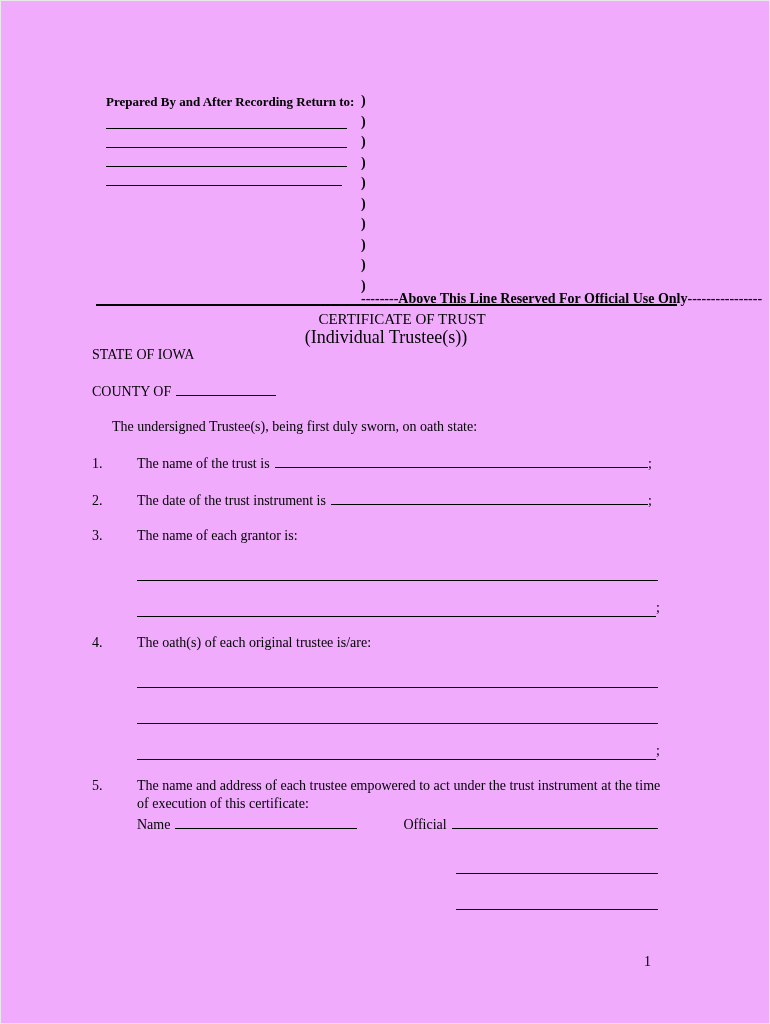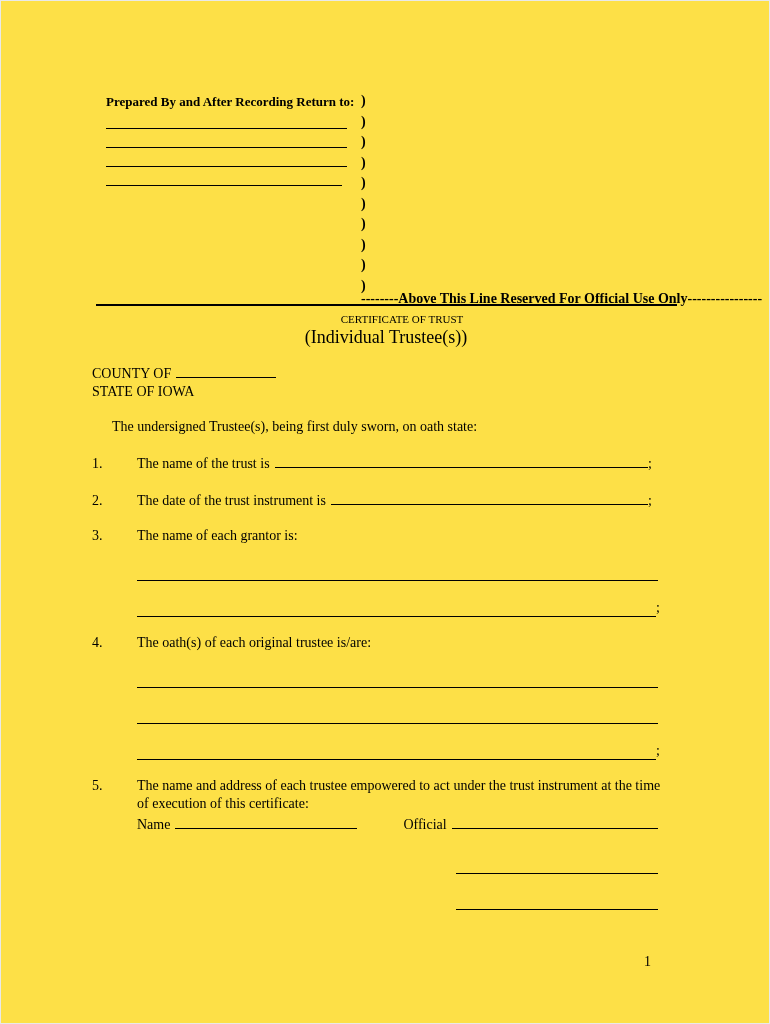--- a/index.html
+++ b/index.html
@@ -1,19 +1,19 @@
 <!DOCTYPE html>
 <html><head>
 <meta charset="utf-8">
 <style>
   html, body { margin:0; padding:0; background:#fff; }
   .page {
     position:relative;
     width:770px; height:1024px;
-    background:#fde047;
+    background:#f0abfc;
     box-sizing:border-box;
     border:1px solid #e9e9e9;
     font-family:"Liberation Serif", serif;
     font-size:14px;
     color:#000;
     overflow:hidden;
   }
 
   
   .prepared { position:absolute; left:105px; top:93px; width:241px; }
@@ -28,21 +28,21 @@
   }
 
   .official-use {
     position:absolute; left:360px; top:290px;
     font-weight:bold; font-size:14px; white-space:nowrap;
   }
   .rule { position:absolute; left:95px; top:303px; width:581px; border-top:2px solid #000; }
 
   
   .title-block { position:absolute; left:0; top:309px; width:770px; text-align:center; line-height:18px; }
-  .title-1 { font-size:11px;padding-left:32px; }
+  .title-1 { font-size:15px;padding-left:32px; }
   .title-2 { font-size:18px; }
 
   
   .content { position:absolute; left:91px; top:345px; width:577px; line-height:18px; }
   .row { margin-top:17px; }
   .row.first { margin-top:0; }
   .indent { margin-left:20px; }
 
   .item { display:flex; align-items:baseline; }
   .item .num { width:45px; flex:0 0 45px; }
@@ -101,26 +101,26 @@
   <div class="official-use">--------Above This Line Reserved For Official Use Only----------------</div>
   <div class="rule"></div>
 
   <div class="title-block">
     <div class="title-1">CERTIFICATE OF TRUST</div>
     <div class="title-2">(Individual Trustee(s))</div>
   </div>
 
   <div class="content">
 
+    <div class="row first">STATE OF IOWA</div>
+
     <div class="row flexline" style="margin-right:380px;">
       <span class="lbl">COUNTY OF</span>
       <span class="blank w100"></span>
     </div>
-
-    <div class="row first">STATE OF IOWA</div>
 
     <div class="row indent">The undersigned Trustee(s), being first duly sworn, on oath state:</div>
 
     <div class="row item">
       <span class="num">1.</span>
       <span class="text flexline">
         <span class="lbl">The name of the trust is</span>
         <span class="blank fill"></span>
         <span>;</span>
       </span>

